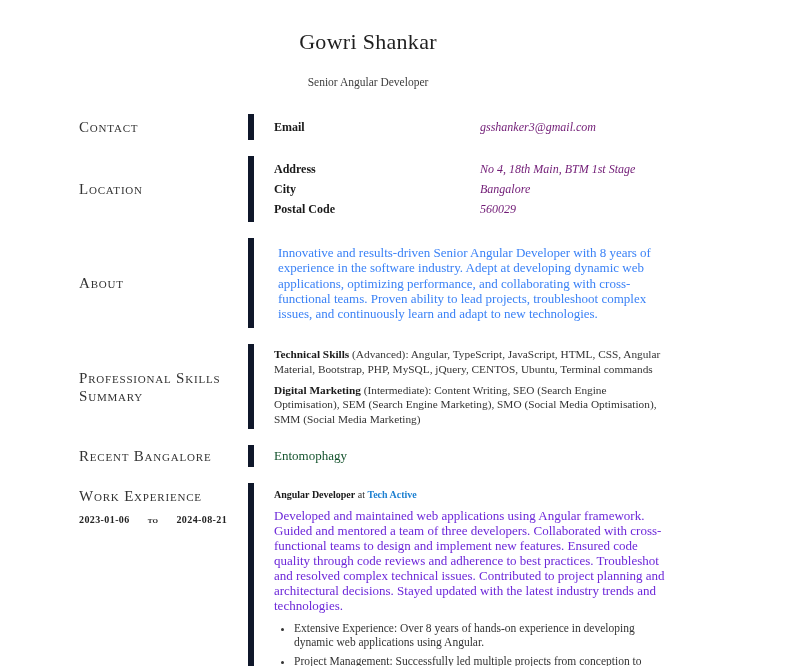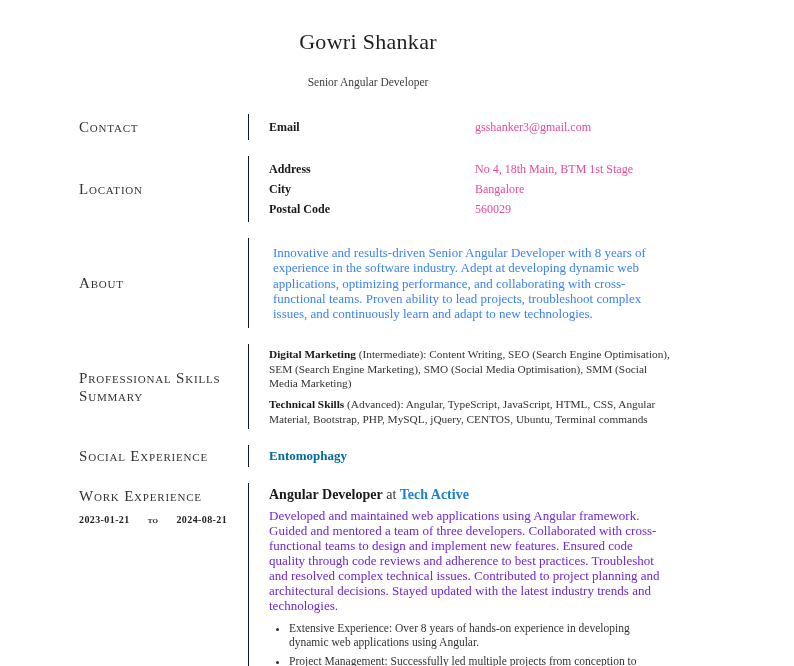--- a/index.html
+++ b/index.html
@@ -23,55 +23,55 @@
 
   
   .section { display: flex; align-items: stretch; margin-bottom: 16px; }
   .section .left {
     flex: 0 0 248px; width: 248px;
     padding-left: 79px; padding-right: 10px;
     display: flex; flex-direction: column; justify-content: center;
   }
   .section .right {
     flex: 1 1 auto;
-    border-left: 1px solid #0f172a;
+    border-left: 6px solid #0f172a;
     padding: 3px 64px 3px 20px;
     display: flex; flex-direction: column; justify-content: center;
   }
   .section.top-align .left { justify-content: flex-start; padding-top: 4px; }
   .section.top-align .right { justify-content: flex-start; }
 
   .heading {
     margin: 0; font-size: 15px; font-weight: 400;
     font-variant: small-caps; letter-spacing: 0.8px;
     color: #333333; line-height: 18px;
   }
 
   
   .kv { display: flex; line-height: 20px; font-size: 12px; }
   .kv .k { flex: 0 0 206px; width: 206px; font-weight: 700; color: #1a1a1a; }
-  .kv .v { color: #ec4899; }
+  .kv .v { color: #701a75; font-style: italic; }
   a.link-light { color: #3b9cd9; text-decoration: none; cursor: pointer; }
   a.link-strong { color: #1d80d1; font-weight: 700; text-decoration: none; cursor: pointer; }
 
   
   .about-text { margin: 4px; font-size: 13px; line-height: 15.3px; color: #3b82f6; }
 
   
   .skill-group { margin: 0 0 7px 0; font-size: 11.3px; line-height: 14.3px; }
   .skill-group:last-child { margin-bottom: 0; }
   .skill-name { font-weight: 700; color: #1a1a1a; }
 
   
-  .recent-value { font-weight: 700; font-size: 13px; color: #0369a1; }
+  .recent-value { font-weight: 400; font-size: 13px; color: #14532d; }
 
   
   .date-line { margin-top: 9px; font-size: 10px; font-weight: 700; letter-spacing: 0.4px; color: #222222; white-space: nowrap; }
   .date-to { font-variant: small-caps; margin: 0 18px; }
-  .role-line { margin: 0 0 5px 0; font-size: 14px; line-height: 17px; }
+  .role-line { margin: 0 0 5px 0; font-size: 10px; line-height: 17px; }
   .role { font-weight: 700; color: #1a1a1a; }
   .work-desc { margin: 0; font-size: 13px; line-height: 15px; color: #6d28d9; }
   ul.bullets { margin: 8px 0 0 0; padding-left: 20px; font-size: 11.5px; line-height: 14.5px; color: #333333; }
   ul.bullets li { margin-bottom: 4px; }
 </style>
 </head>
 <body>
 
 <div class="page">
 
@@ -119,38 +119,38 @@
     <div class="right">
       <p class="about-text">Innovative and results-driven Senior Angular Developer with 8 years of experience in the software industry. Adept at developing dynamic web applications, optimizing performance, and collaborating with cross-functional teams. Proven ability to lead projects, troubleshoot complex issues, and continuously learn and adapt to new technologies.</p>
     </div>
   </section>
 
   <section class="section">
     <div class="left">
       <h2 class="heading">Professional Skills Summary</h2>
     </div>
     <div class="right">
+      <p class="skill-group"><span class="skill-name">Technical Skills</span><span> (Advanced): Angular, TypeScript, JavaScript, HTML, CSS, Angular Material, Bootstrap, PHP, MySQL, jQuery, CENTOS, Ubuntu, Terminal commands</span></p>
       <p class="skill-group"><span class="skill-name">Digital Marketing</span><span> (Intermediate): Content Writing, SEO (Search Engine Optimisation), SEM (Search Engine Marketing), SMO (Social Media Optimisation), SMM (Social Media Marketing)</span></p>
-      <p class="skill-group"><span class="skill-name">Technical Skills</span><span> (Advanced): Angular, TypeScript, JavaScript, HTML, CSS, Angular Material, Bootstrap, PHP, MySQL, jQuery, CENTOS, Ubuntu, Terminal commands</span></p>
     </div>
   </section>
 
   <section class="section">
     <div class="left">
-      <h2 class="heading">Social Experience</h2>
+      <h2 class="heading">Recent Bangalore</h2>
     </div>
     <div class="right">
       <span class="recent-value">Entomophagy</span>
     </div>
   </section>
 
   <section class="section top-align">
     <div class="left">
       <h2 class="heading">Work Experience</h2>
-      <div class="date-line"><span>2023-01-21</span><span class="date-to">to</span><span>2024-08-21</span></div>
+      <div class="date-line"><span>2023-01-06</span><span class="date-to">to</span><span>2024-08-21</span></div>
     </div>
     <div class="right">
       <p class="role-line"><span class="role">Angular Developer</span> <span>at</span> <a class="link-strong">Tech Active</a></p>
       <p class="work-desc">Developed and maintained web applications using Angular framework. Guided and mentored a team of three developers. Collaborated with cross-functional teams to design and implement new features. Ensured code quality through code reviews and adherence to best practices. Troubleshot and resolved complex technical issues. Contributed to project planning and architectural decisions. Stayed updated with the latest industry trends and technologies.</p>
       <ul class="bullets">
         <li>Extensive Experience: Over 8 years of hands-on experience in developing dynamic web applications using Angular.</li>
         <li>Project Management: Successfully led multiple projects from conception to deployment, ensuring</li>
       </ul>
     </div>
   </section>

